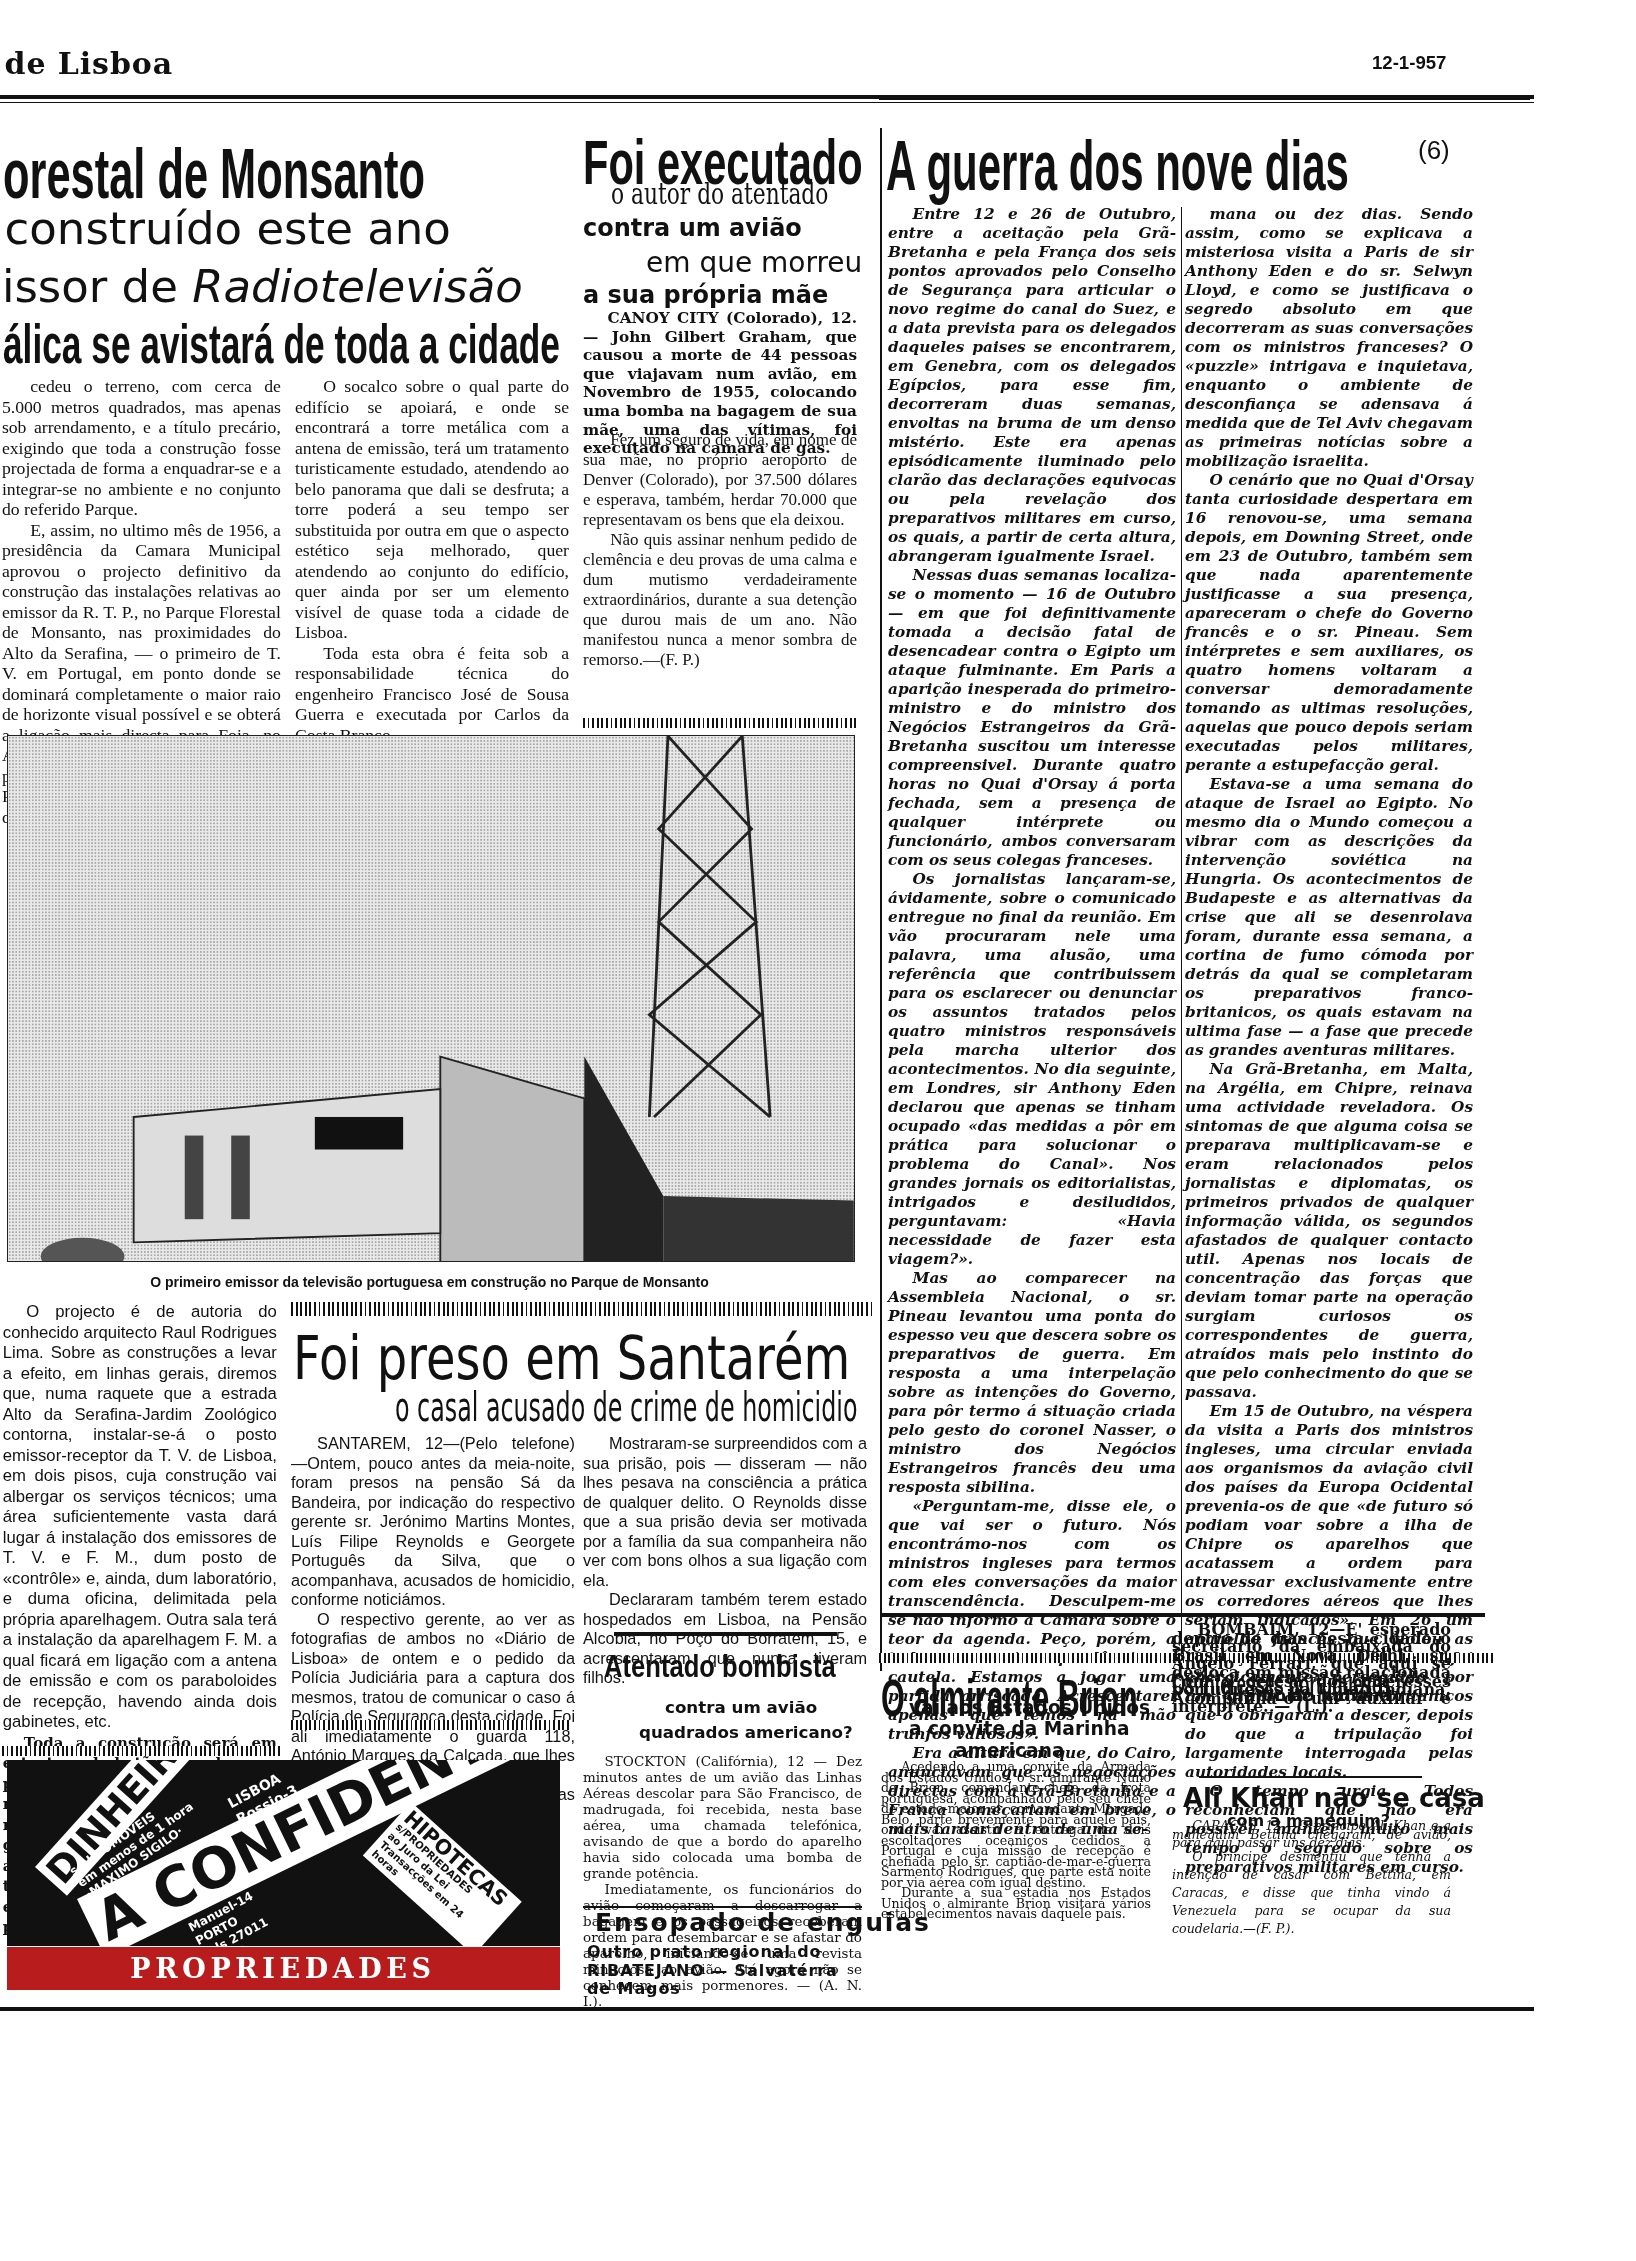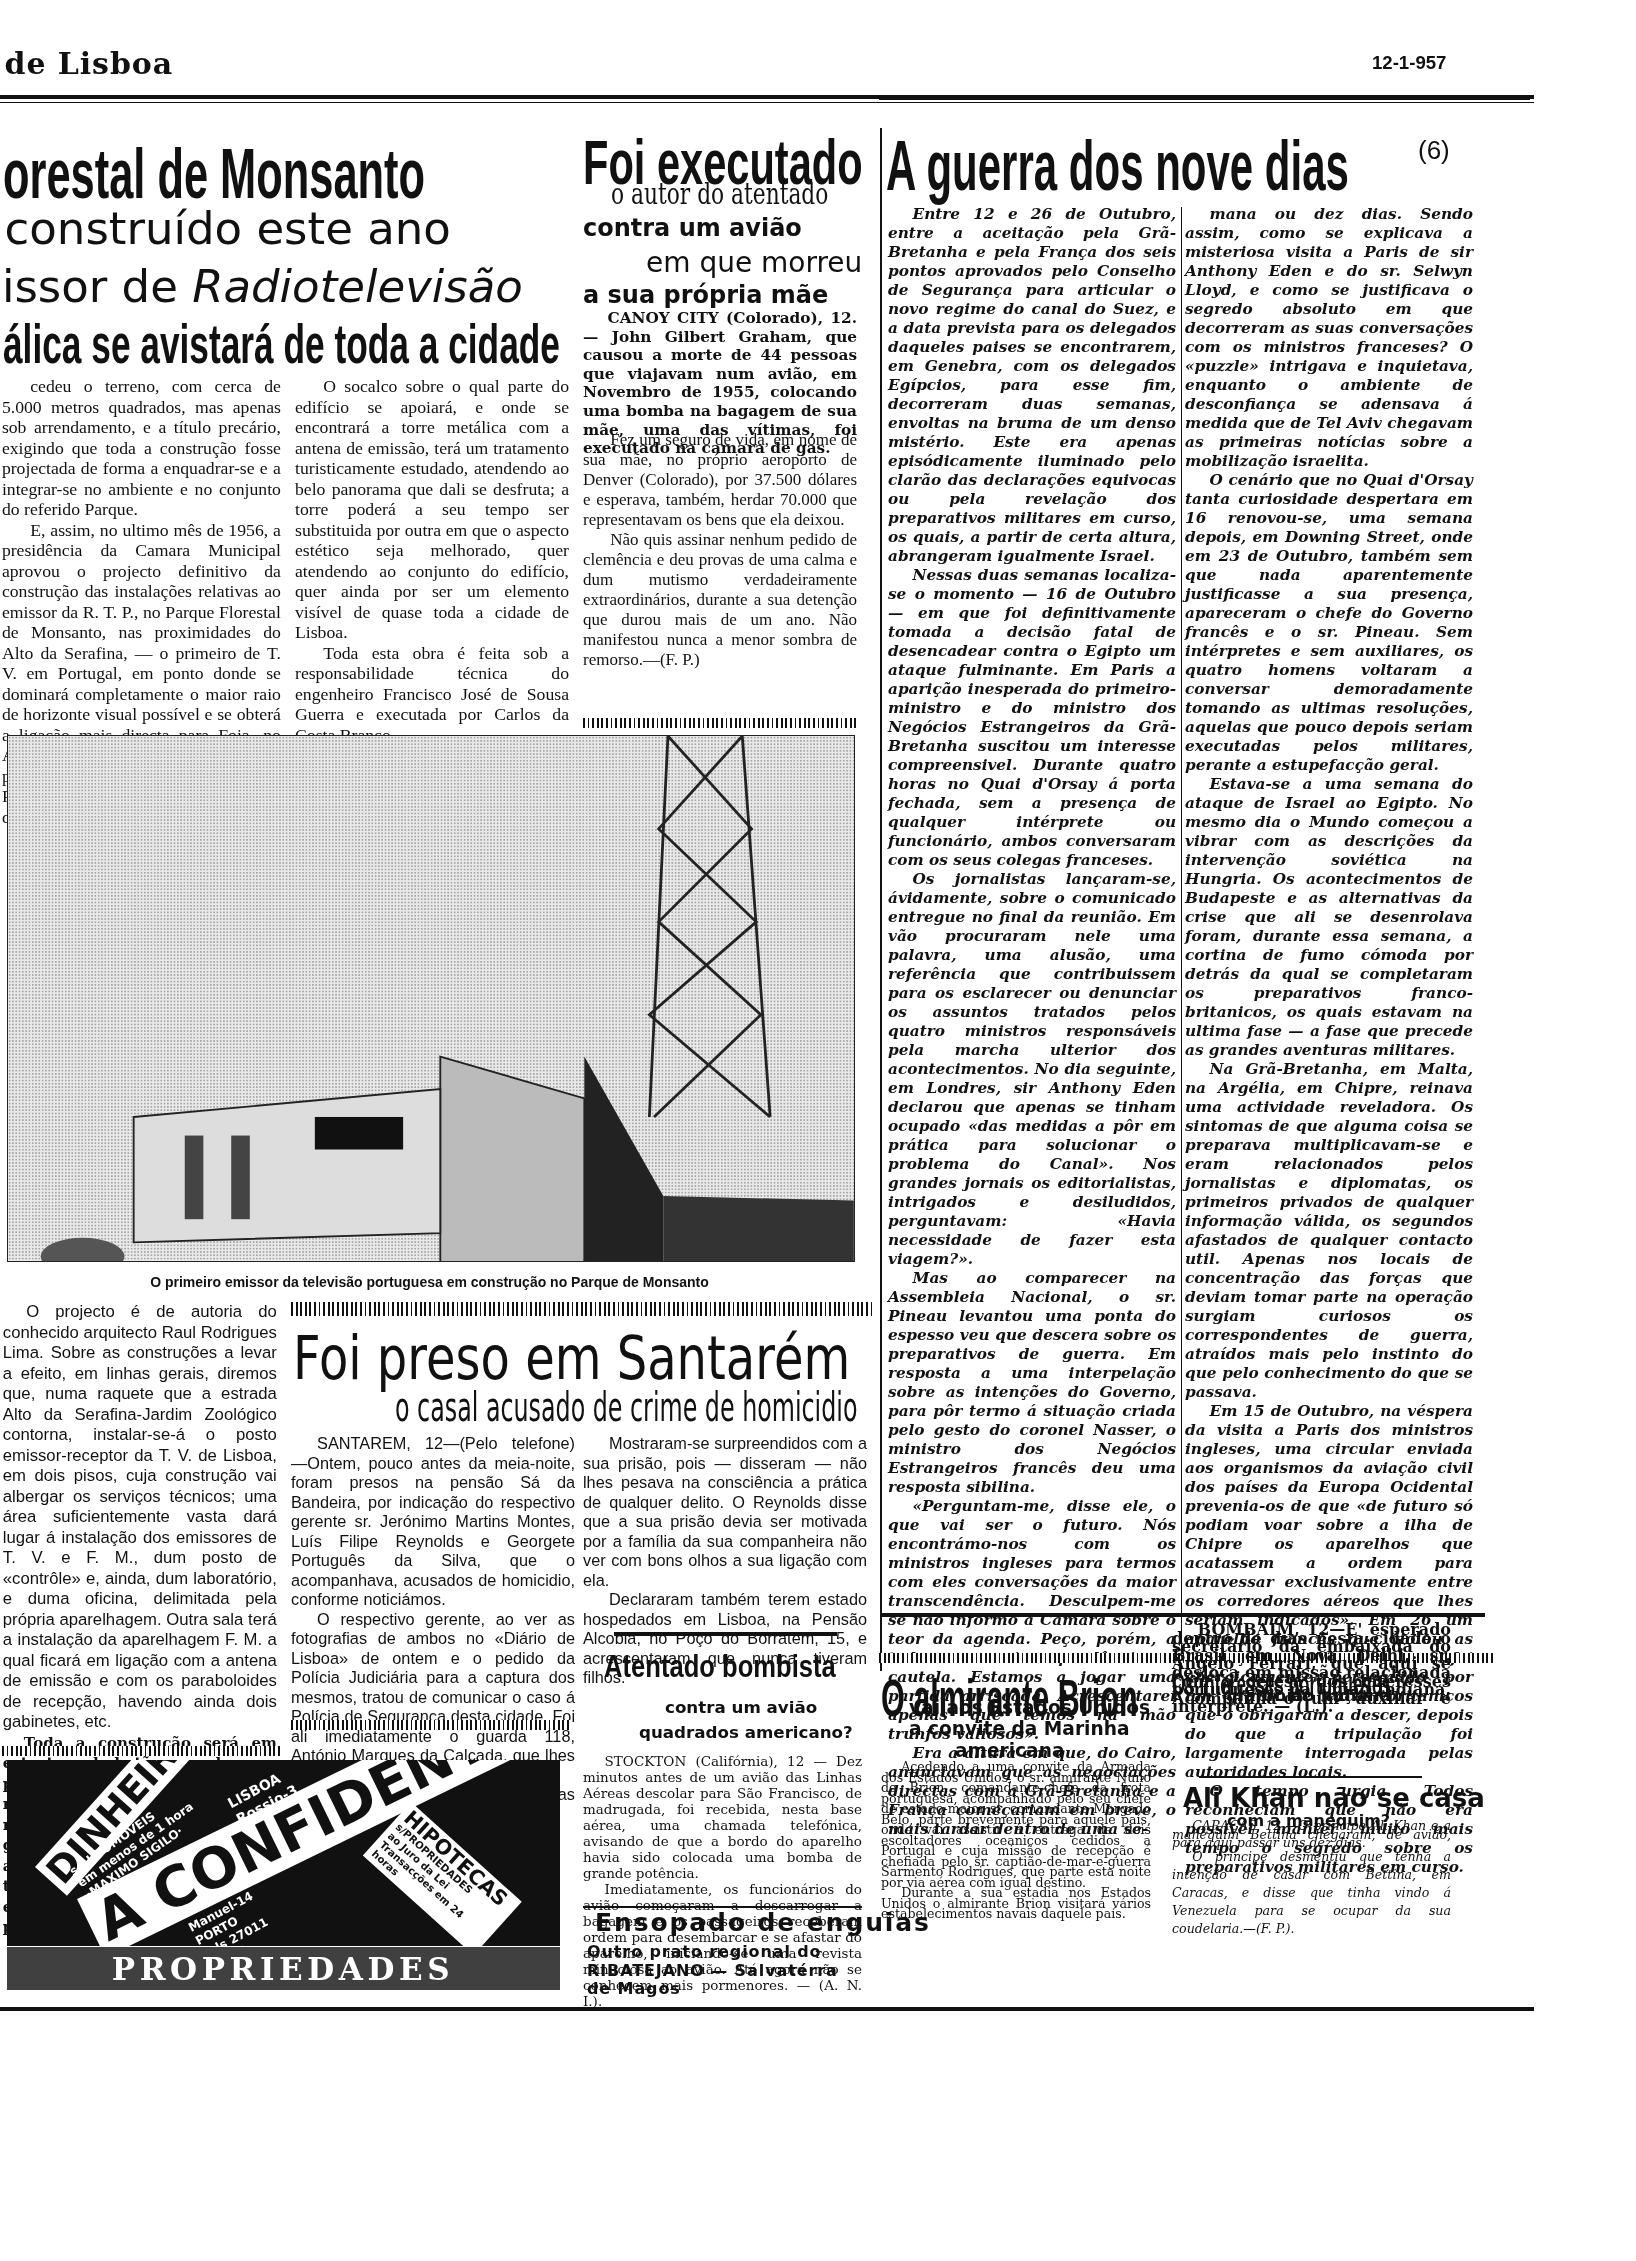--- a/index.html
+++ b/index.html
@@ -170,21 +170,21 @@
     <div>PORTO</div>
     <div>Tels 27011</div>
     <div>28721</div>
   </div>
   <div class="abs" style="left:404px;top:42px;font-size:20.5px;background:#fff;color:#111;padding:2.8px 5.6px;transform:rotate(42deg);transform-origin:left top;line-height:18.6px;">
     <div>HIPOTECAS</div>
     <div style="font-size:10.2px;line-height:12px;">s/PROPRIEDADES</div>
     <div style="font-size:10.2px;line-height:12px;">ao Juro da Lei</div>
     <div style="font-size:10.2px;line-height:12px;">Transacções em 24 horas</div>
   </div>
-  <div class="abs" style="left:0;top:186px;width:553px;height:44px;background:#404040;text-align:center;font-family:'DejaVu Serif',serif;font-size:31px;line-height:44px;letter-spacing:4.6px;color:#fff;border-top:1.9px solid #fff;">PROPRIEDADES</div>
+  <div class="abs" style="left:0;top:186px;width:553px;height:44px;background:#b91c1c;text-align:center;font-family:'DejaVu Serif',serif;font-size:27px;line-height:44px;letter-spacing:4.6px;color:#fff;border-top:1.9px solid #fff;">PROPRIEDADES</div>
 </section>
 
 <div class="rule" style="left:0;top:2007px;width:1534px;height:3.7px;"></div>
 
 <section>
   <div class="hatch" style="left:879px;top:1653px;width:614px;"></div>
   <div class="abs cond" style="left:881px;top:1669px;font-size:51px;transform:scaleX(.6);white-space:nowrap;">O almirante Brion</div>
   <div class="abs deck-sans" style="left:909px;top:1697px;font-size:18.6px;">vai aos Estados Unidos</div>
   <div class="abs deck-sans" style="left:909px;top:1718px;font-size:18.6px;">a convite da Marinha</div>
   <div class="abs deck-sans" style="left:955px;top:1740px;font-size:18.6px;">americana</div>

